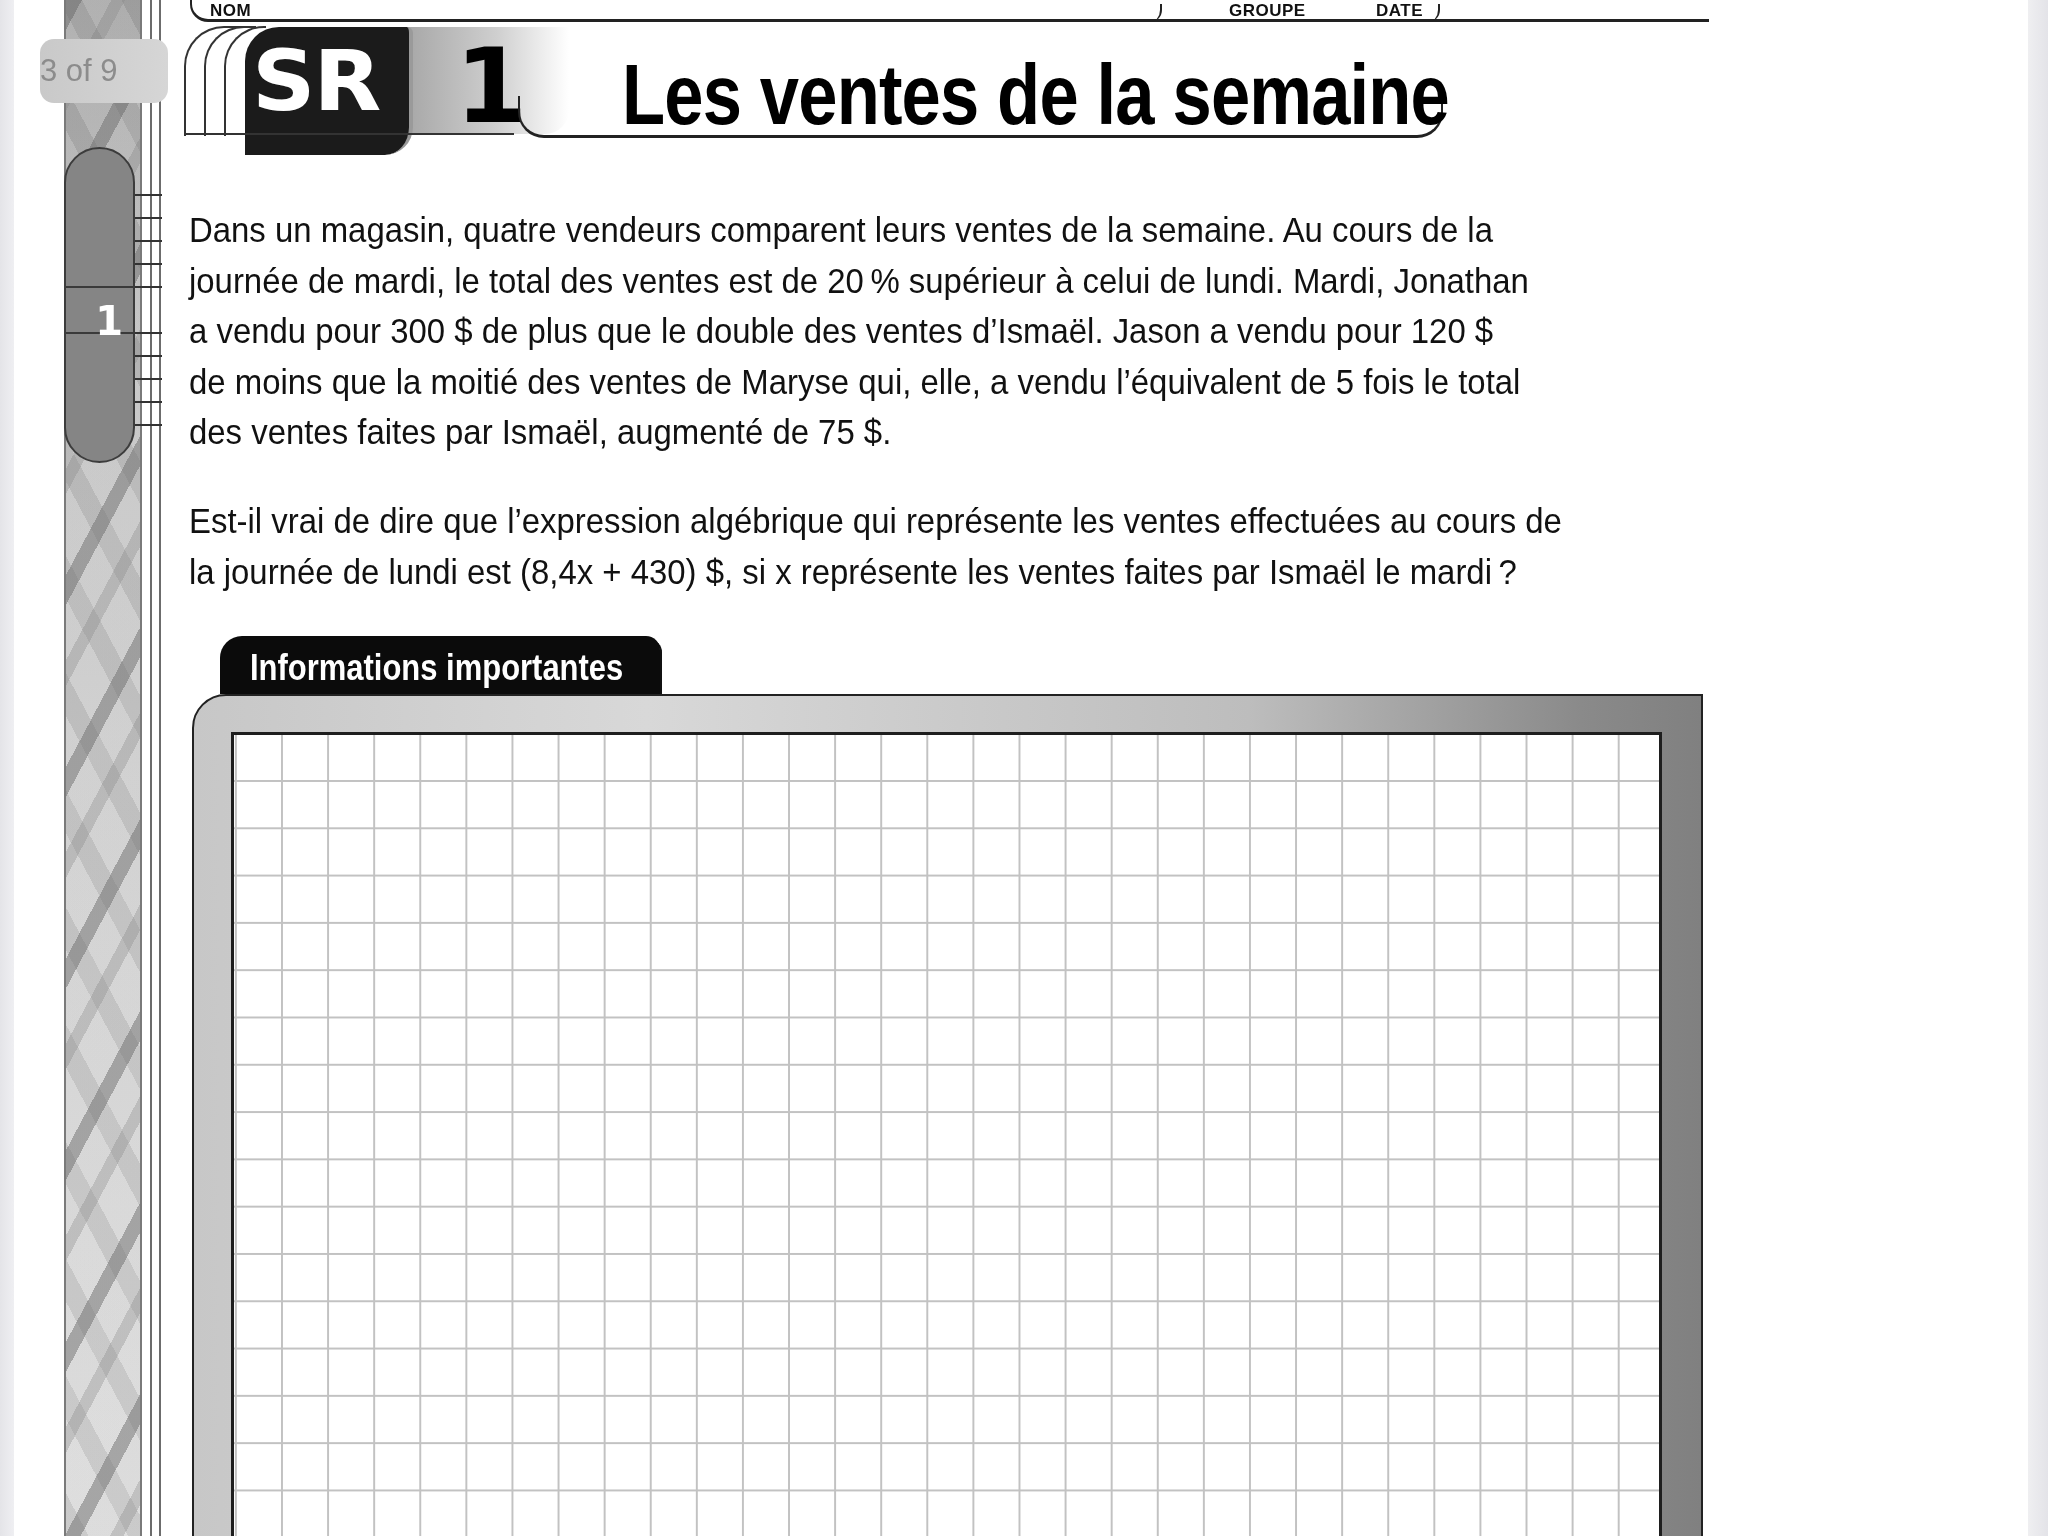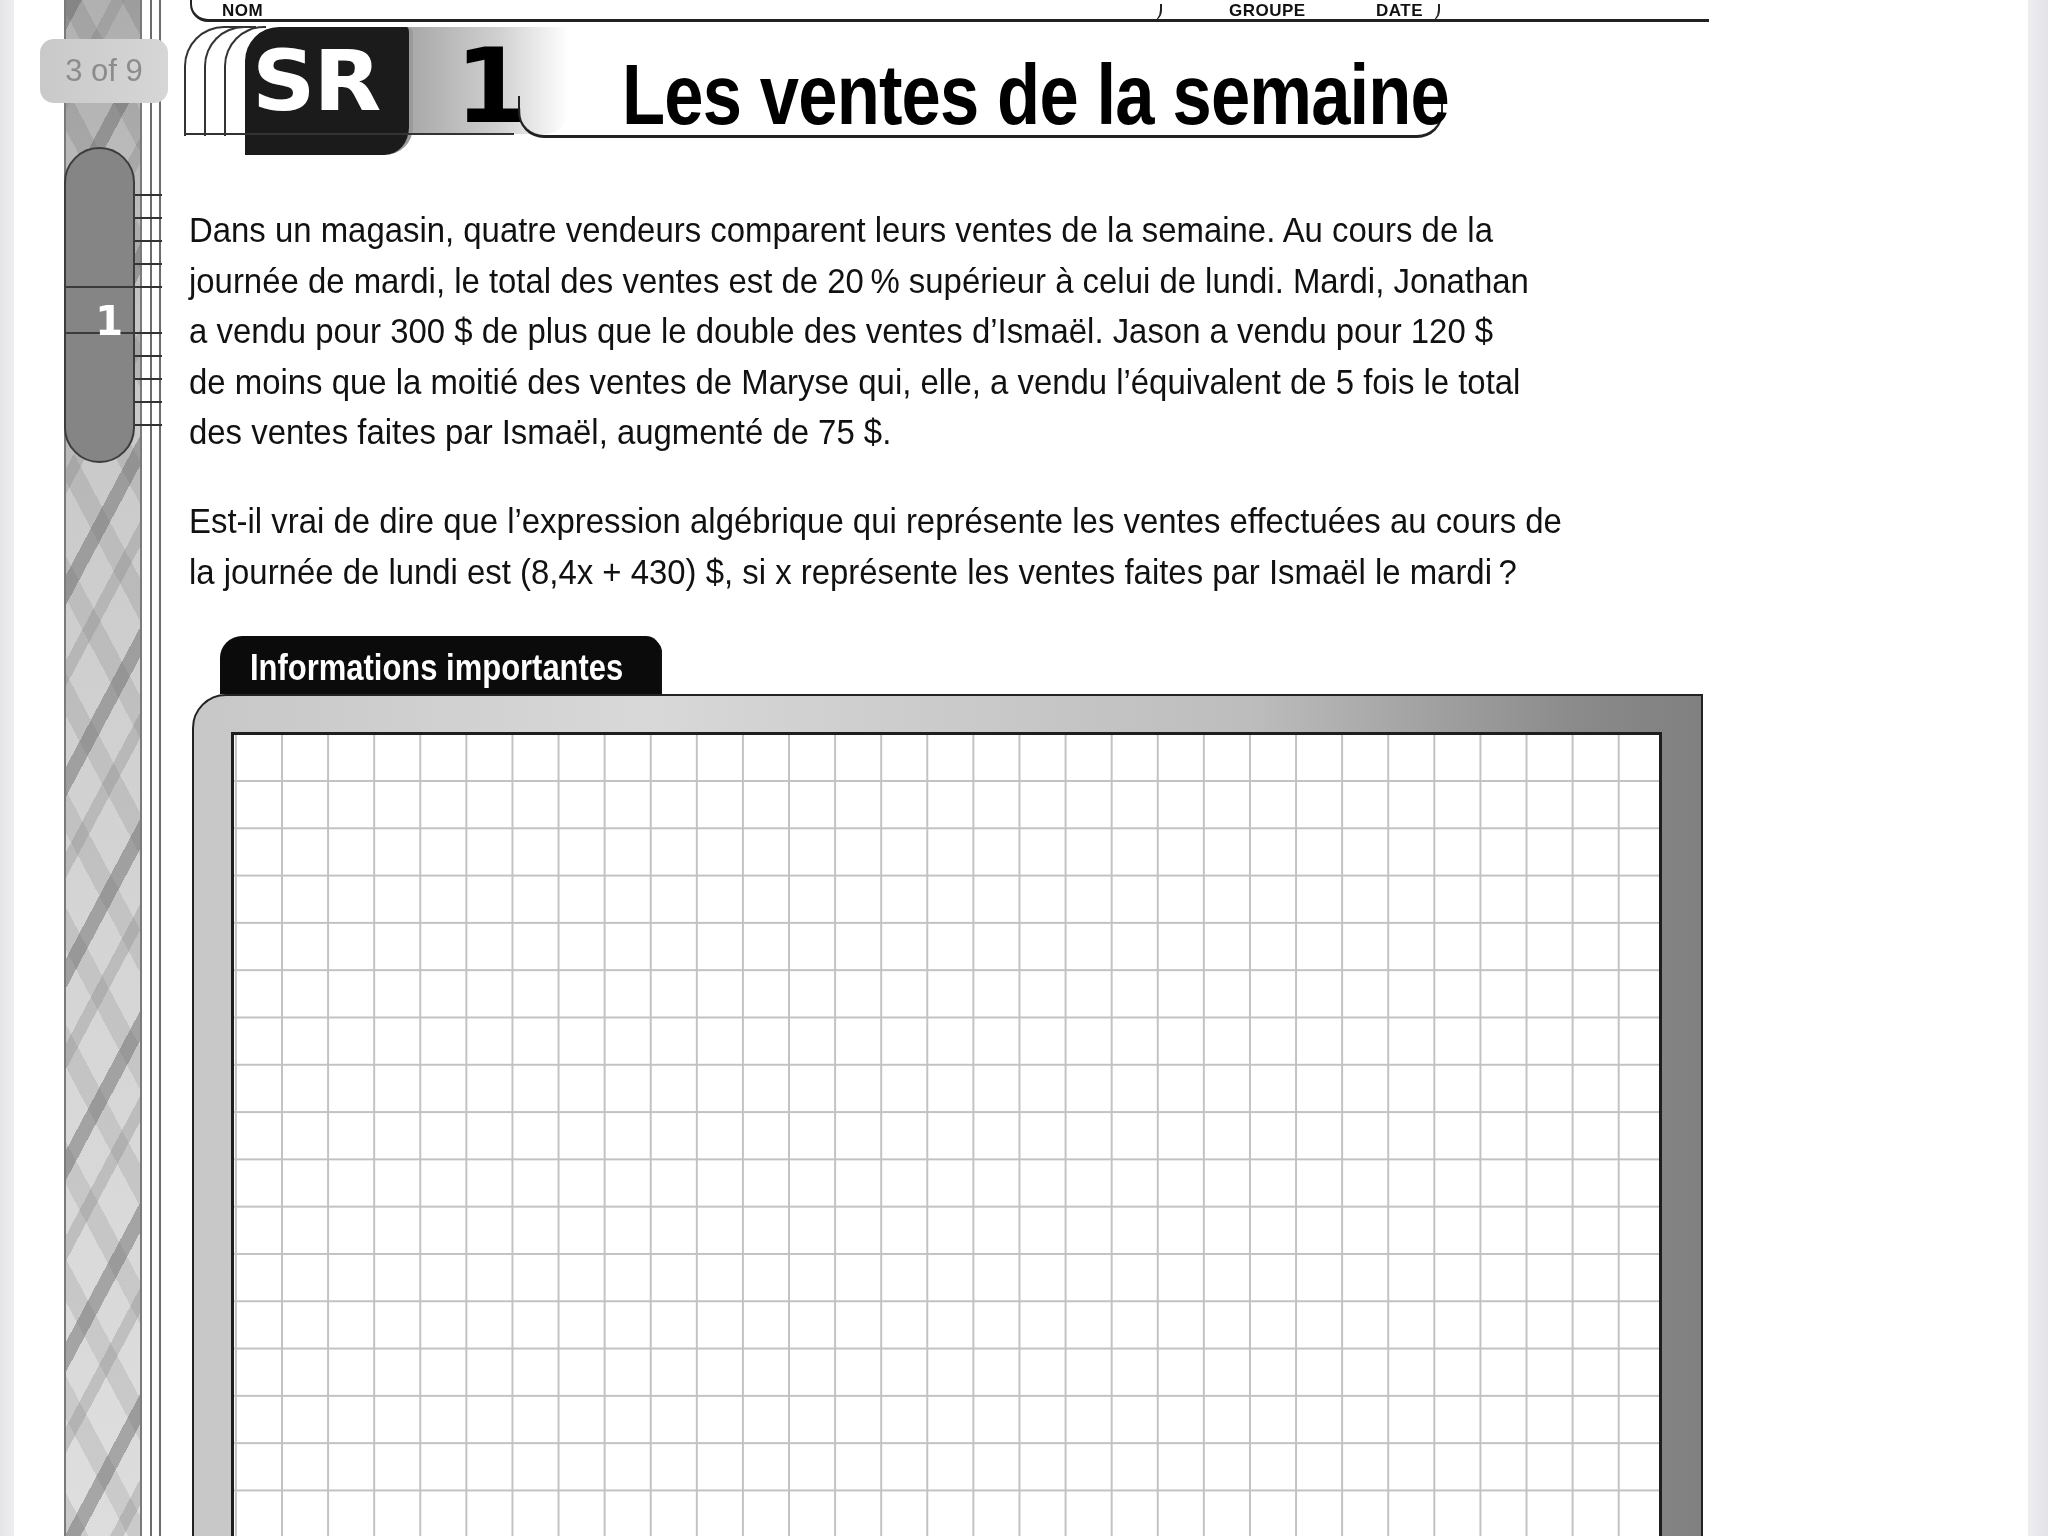--- a/index.html
+++ b/index.html
@@ -25,21 +25,21 @@
   .ruler-tick { position:absolute; left:135px; width:27px; height:2px; background:#333; }
 
   .chapter-pill { position:absolute; left:64px; top:147px; width:71px; height:316px;
     background:#858585; border:2px solid #3c3c3c; border-radius:36px; box-sizing:border-box; overflow:hidden; }
   .chapter-pill .divider { position:absolute; left:0; right:0; height:2px; background:#3a3a3a; }
   .chapter-pill .num { position:absolute; right:10px; top:152px; color:#fff; font-weight:bold;
     font-size:40px; line-height:40px; font-family:"DejaVu Sans", sans-serif; }
 
   .page-badge { position:absolute; left:40px; top:39px; width:128px; height:64px;
     background:linear-gradient(90deg,#c9c9c9,#d6d6d6); border-radius:14px;
-    color:#8c8c8c; font-size:31px; line-height:64px; text-align:center; }
+    color:#8c8c8c; font-size:31px; line-height:64px; text-align:left; }
 
   
   .id-line { position:absolute; left:190px; top:0; width:1519px; height:22px;
     border-bottom:3px solid #222; border-left:2px solid #222; border-bottom-left-radius:18px; box-sizing:border-box; }
   .id-label { position:absolute; top:1px; font-size:17px; font-weight:bold; color:#111; letter-spacing:0.5px; }
   .id-sep { position:absolute; top:4px; width:10px; height:18px; border-right:2px solid #222;
     border-bottom-right-radius:12px; }
 
   
   .banner-lines { position:absolute; left:184px; top:26px; width:80px; height:110px; }
@@ -106,21 +106,21 @@
 
 <div class="chapter-pill">
   <div class="divider" style="top:137px"></div>
   <div class="divider" style="top:183px"></div>
   <span class="num">1</span>
 </div>
 
 <div class="page-badge">3 of 9</div>
 
 <div class="id-line"></div>
-<span class="id-label" style="left:222px">NOM</span>
+<span class="id-label" style="left:210px">NOM</span>
 <div class="id-sep" style="left:1150px"></div>
 <span class="id-label" style="left:1229px">GROUPE</span>
 <div class="id-sep" style="left:1428px"></div>
 <span class="id-label" style="left:1376px">DATE</span>
 
 <div class="banner-lines">
   <span style="left:0; width:60px"></span>
   <span style="left:20px; width:50px"></span>
   <span style="left:40px; width:40px"></span>
 </div>

